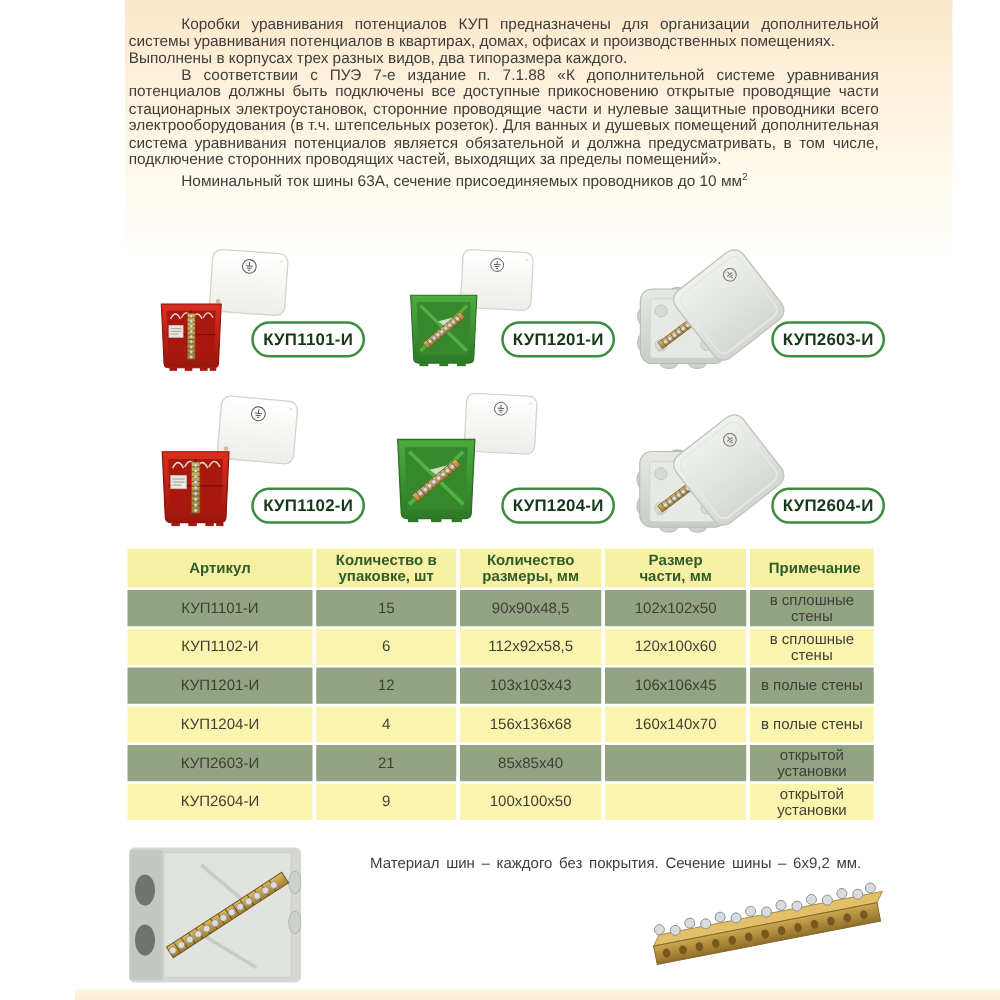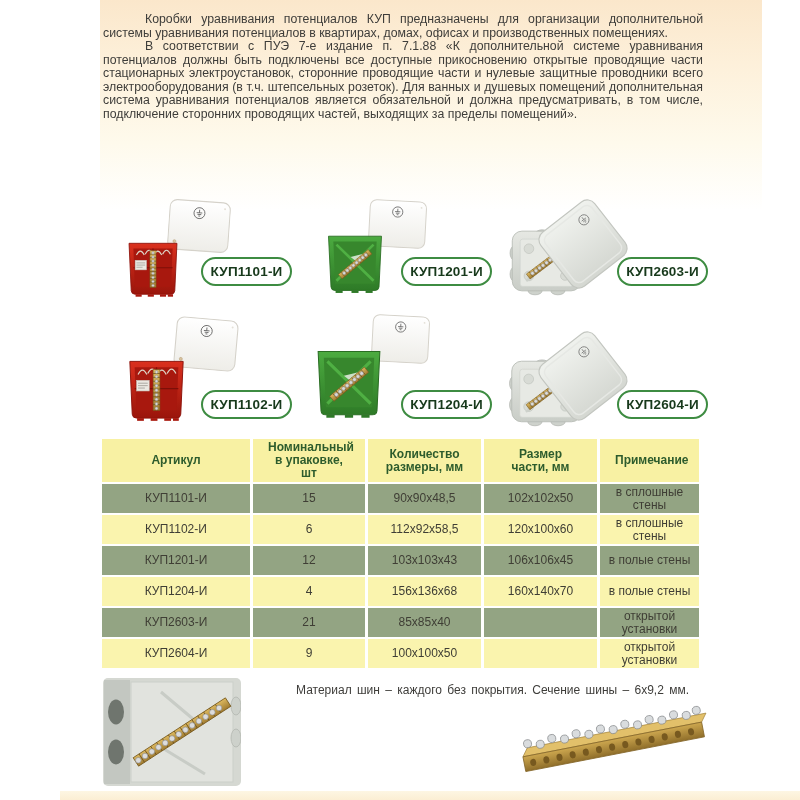--- a/index.html
+++ b/index.html
@@ -253,21 +253,23 @@
           </g>
         </g>
       </symbol>
     </defs>
   </svg>
 
   <div class="top-bg"></div>
 
   <div class="intro">
     <p class="jst ind">Коробки уравнивания потенциалов КУП предназначены для организации дополнительной системы уравнивания потенциалов в квартирах, домах, офисах и производственных помещениях.</p>
+    <p>Выполнены в корпусах трех разных видов, два типоразмера каждого.</p>
     <p class="jst ind">В соответствии с ПУЭ 7-е издание п. 7.1.88 «К дополнительной системе уравнивания потенциалов должны быть подключены все доступные прикосновению открытые проводящие части стационарных электроустановок, сторонние проводящие части и нулевые защитные проводники всего электрооборудования (в т.ч. штепсельных розеток). Для ванных и душевых помещений дополнительная система уравнивания потенциалов является обязательной и должна предусматривать, в том числе, подключение сторонних проводящих частей, выходящих за пределы помещений».</p>
+    <p class="ind"><span>Номинальный ток шины 63А, сечение присоединяемых проводников до 10 мм</span><sup>2</sup></p>
   </div>
 
   <svg class="pimg" style="left:118px;top:194px" width="115" height="112" viewBox="0 0 115 112">
     <use href="#sym-lid" x="50" y="6" width="62" height="52" transform="rotate(4 81 32)"></use>
     <use href="#sym-boxred" x="8" y="46" width="54" height="58"></use>
   </svg>
   <div class="plabel" style="left:201px;top:257px">КУП1101-И</div>
 
   <svg class="pimg" style="left:320px;top:194px" width="112" height="106" viewBox="0 0 112 106">
     <use href="#sym-lid" x="45" y="6" width="65" height="48" transform="rotate(3 77.5 30)"></use>
@@ -303,21 +305,21 @@
     <colgroup>
       <col style="width:148px">
         <col style="width:112px">
         <col style="width:113px">
         <col style="width:113px">
         <col style="width:99px">
     </colgroup>
     <thead>
       <tr>
         <th>Артикул</th>
-        <th>Номинальный в упаковке, шт</th>
+        <th>Количество в упаковке, шт</th>
         <th>Количество размеры, мм</th>
         <th>Размер части, мм</th>
         <th>Примечание</th>
       </tr>
     </thead>
     <tbody>
       <tr class="rg">
         <td>КУП1101-И</td>
         <td>15</td>
         <td>90x90x48,5</td>

